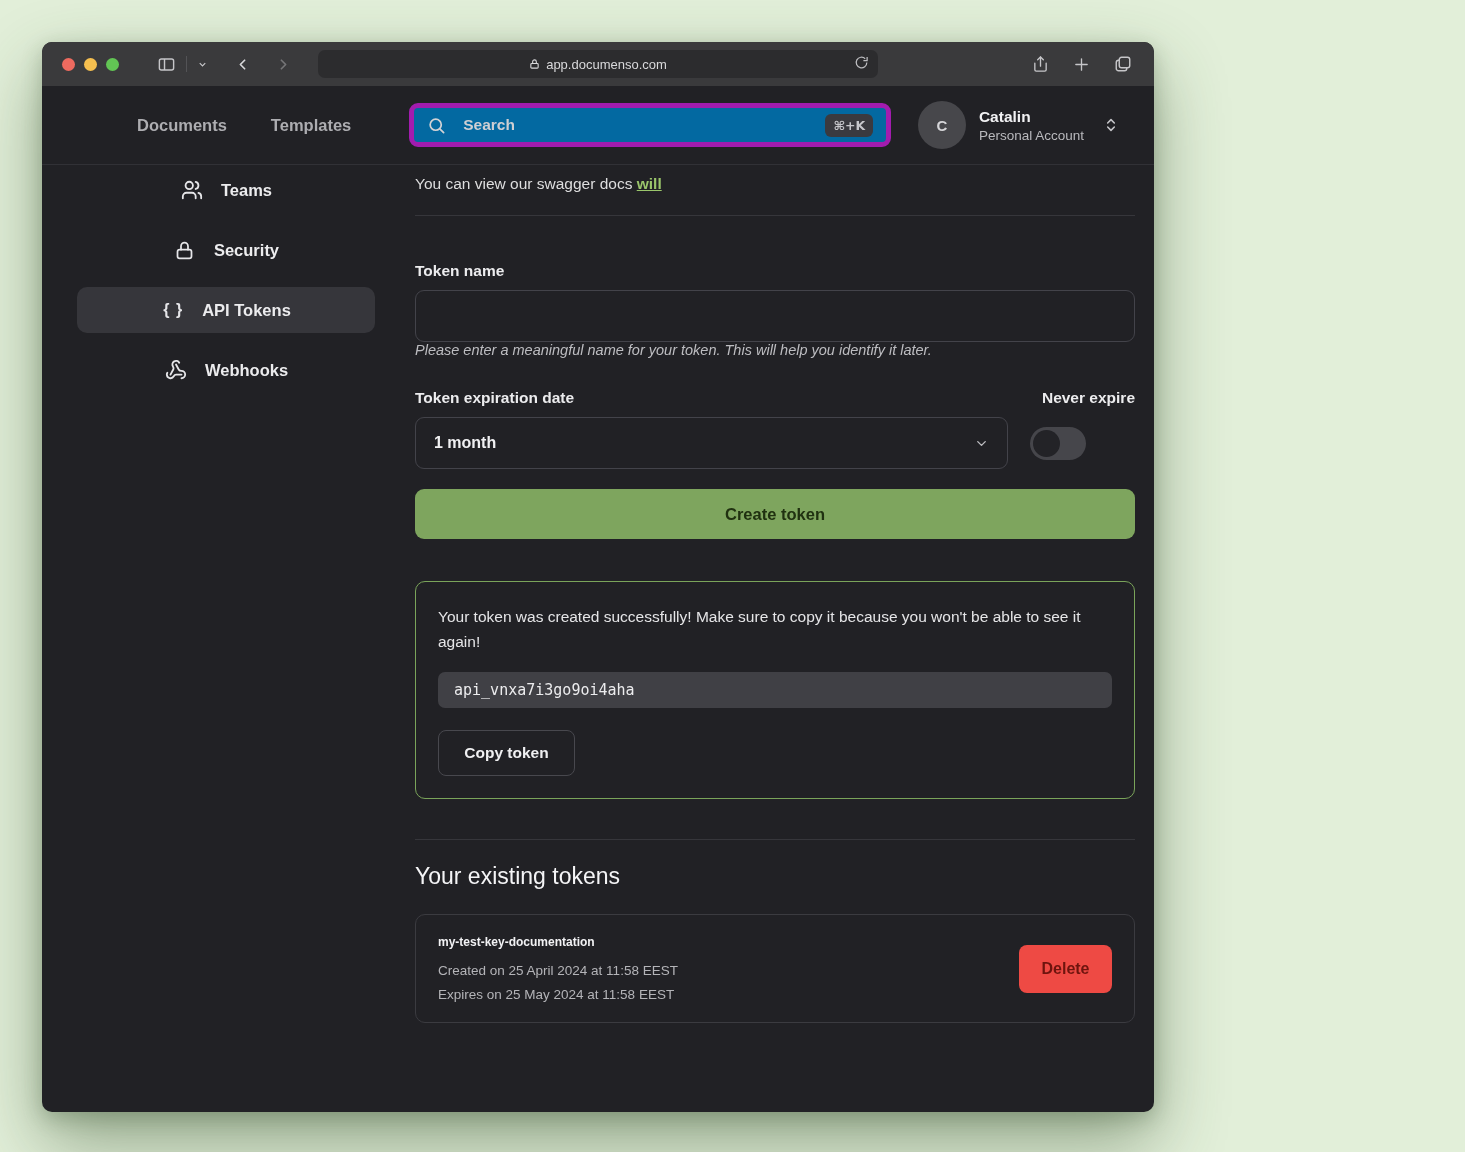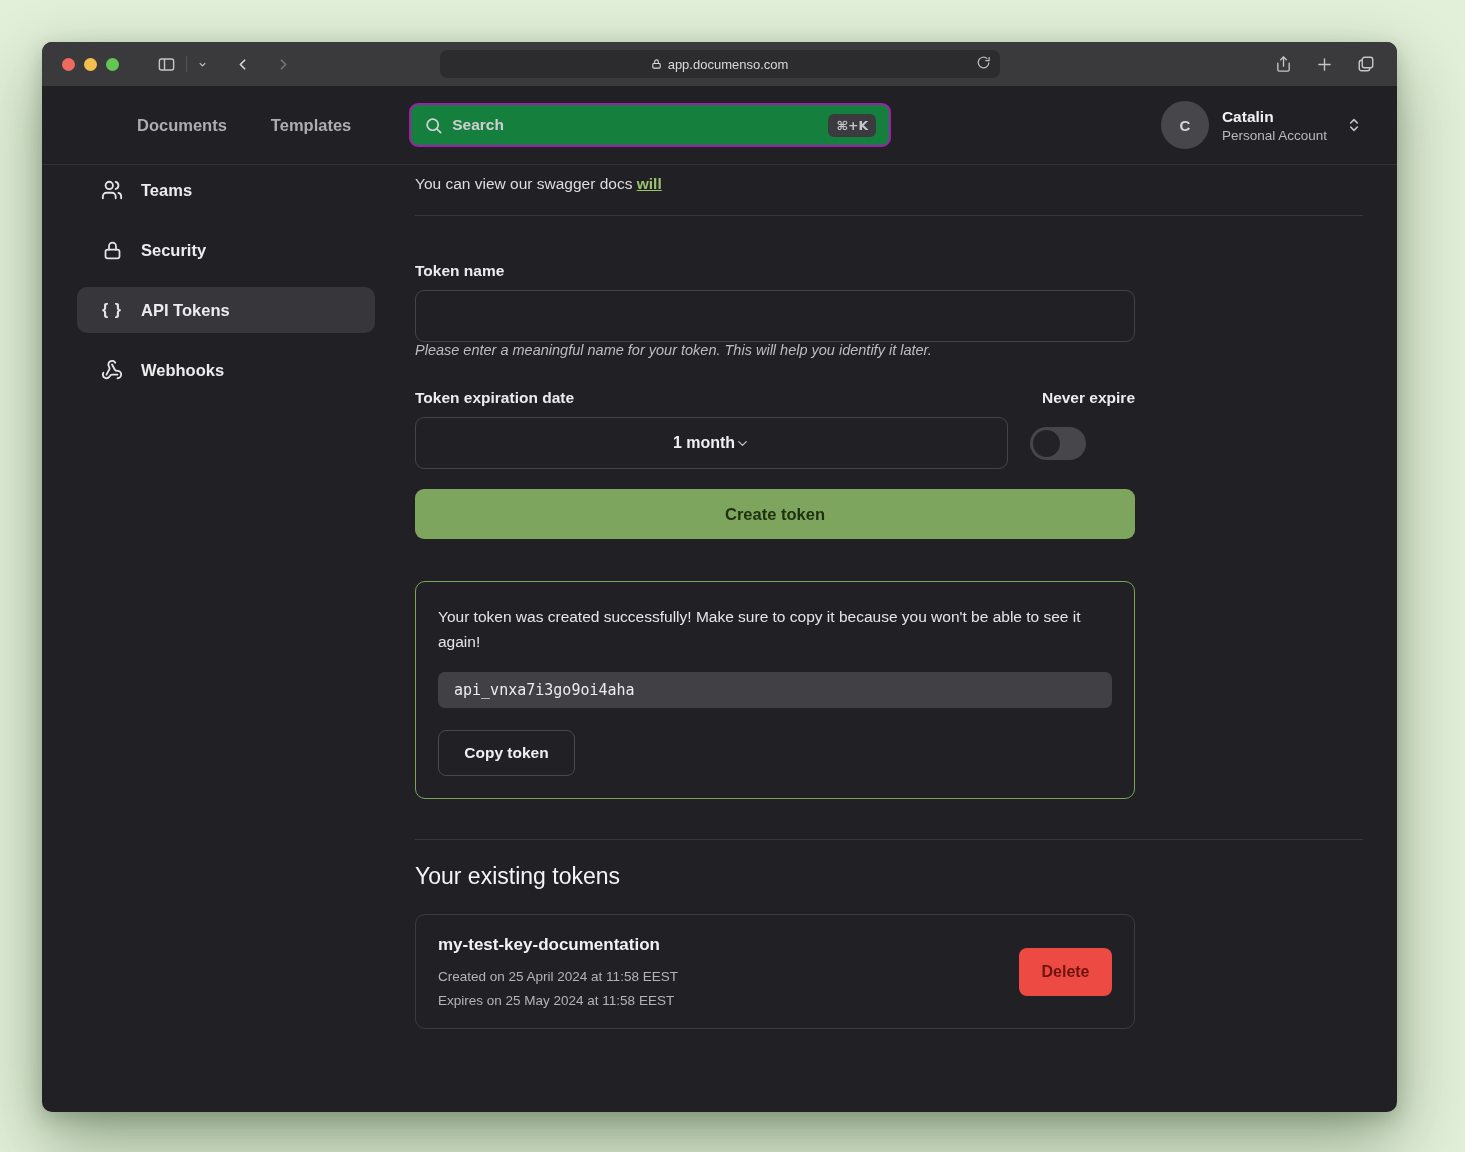--- a/index.html
+++ b/index.html
@@ -4,21 +4,21 @@
 <style>
   * { margin:0; padding:0; box-sizing:border-box; }
   html,body { width:1465px; height:1152px; }
   body {
     background:#e2efd9;
     font-family:"Liberation Sans", sans-serif;
     position:relative;
     overflow:hidden;
   }
   .window {
-    position:absolute; left:42px; top:42px; width:1355px; height:1070px;
+    position:absolute; left:42px; top:42px; width:1112px; height:1070px;
     background:#212125; border-radius:10px; overflow:hidden;
     box-shadow:0 30px 70px rgba(45,70,35,.45), 0 6px 20px rgba(45,70,35,.25);
   }
   
   .titlebar {
     height:44px; background:#3a3a3c; position:relative;
     display:flex; align-items:center; padding:0 20px;
   }
   .traffic { display:flex; gap:9px; align-items:center; }
   .light { width:13px; height:13px; border-radius:50%; }
@@ -38,23 +38,23 @@
   
   .app-header {
     height:79px; display:flex; align-items:center; padding:0 35px;
     border-bottom:1px solid #313136; position:relative;
   }
   .brand { display:flex; align-items:center; gap:13px; }
   .brand-name { font-size:24px; font-weight:700; color:#f4f4f6; letter-spacing:.2px; }
   .nav { display:flex; gap:44px; margin-left:60px; }
   .nav a { color:#adadb1; font-size:16.5px; font-weight:600; text-decoration:none; }
   .searchbar {
-    margin-left:58px; width:482px; height:44px; background:#15803d;
-    border:2px solid #a21caf; border-radius:9px;
-    display:flex; align-items:center; padding:0 13px; gap:9px;
+    margin-left:58px; width:482px; height:44px; background:#0369a1;
+    border:5px solid #a21caf; border-radius:9px;
+    display:flex; align-items:center; padding:0 13px; gap:17px;
   }
   .searchbar .ph { color:#cfcfd3; font-size:15.5px; font-weight:600; }
   .kbd {
     margin-left:auto; background:#3a3a3f; border-radius:6px; padding:4px 8px;
     font-size:12.5px; color:#c7c7cb; font-weight:600;
     font-family:"DejaVu Sans", sans-serif;
   }
   .user { margin-left:auto; display:flex; align-items:center; gap:13px; }
   .avatar {
     width:48px; height:48px; border-radius:50%; background:#47474b;
@@ -62,21 +62,21 @@
     color:#d6d6d9; font-size:15px; font-weight:600;
   }
   .user-name { font-size:15.5px; font-weight:700; color:#f2f2f4; }
   .user-acct { font-size:13.5px; color:#b9b9bd; margin-top:2px; }
   .user-chevrons { color:#c3c3c7; margin-left:6px; }
   
   .body-row { display:flex; height:947px; }
   .sidebar { width:298px; margin-left:35px; padding-top:2px; display:flex; flex-direction:column; gap:14px; flex-shrink:0; }
   .side-item {
     height:46px; border-radius:10px; display:flex; align-items:center; gap:17px;
-    padding:0 23px; color:#ececee; font-size:16.5px; font-weight:600; cursor:default;
+    padding:0 23px; color:#ececee; font-size:16.5px; font-weight:600; cursor:default;justify-content:center;
   }
   .side-item.active { background:#36363b; }
   .side-item .ic { width:24px; display:flex; justify-content:center; color:#e5e5e8; }
   .braces { font-size:16px; font-weight:700; letter-spacing:1px; color:#ececee; }
   .main { flex:1; margin-left:40px; margin-right:34px; color:#e8e8ea; }
   .swagger { margin-top:10px; font-size:15.5px; color:#dededf; }
   .swagger a { color:#9ac56b; font-weight:600; }
   .divider { height:1px; background:#36363b; margin-top:22px; }
   .form-label { font-size:15.5px; font-weight:700; color:#ececee; }
   .lbl-token-name { margin-top:46px; }
@@ -84,21 +84,21 @@
     display:block; width:720px; height:52px; margin-top:10px;
     background:transparent; border:1px solid #43434a; border-radius:9px;
     color:#ececee; font-size:16px; padding:0 16px; outline:none;
     font-family:"Liberation Sans", sans-serif;
   }
   .hint { margin-top:0; font-style:italic; font-size:14.5px; color:#bdbdc1; }
   .exp-labels { margin-top:31px; width:720px; display:flex; justify-content:space-between; }
   .exp-row { margin-top:10px; width:720px; display:flex; align-items:center; gap:22px; }
   .select {
     width:593px; height:52px; border:1px solid #43434a; border-radius:9px;
-    display:flex; align-items:center; justify-content:center;
+    display:flex; align-items:center; justify-content:space-between;
     padding:0 18px; font-size:16px; font-weight:600; color:#f0f0f2;
   }
   .select .ic { color:#bdbdc1; }
   .toggle {
     width:56px; height:33px; border-radius:17px; background:#46464b; position:relative;
   }
   .toggle .knob {
     position:absolute; left:3px; top:3px; width:27px; height:27px; border-radius:50%;
     background:#232327;
   }
@@ -123,21 +123,21 @@
     border:1px solid #48484e; border-radius:8px; color:#f0f0f2;
     font-size:15.5px; font-weight:700; display:flex; align-items:center; justify-content:center;
     cursor:pointer; font-family:"Liberation Sans", sans-serif;
   }
   .divider2 { margin-top:40px; }
   .existing-h { margin-top:23px; font-size:23px; font-weight:400; color:#f4f4f6; }
   .token-card {
     width:720px; margin-top:24px; border:1px solid #3b3b40; border-radius:10px;
     padding:20px 22px; display:flex; justify-content:space-between; align-items:center;
   }
-  .tc-title { font-size:17px; font-weight:600; color:#f2f2f4; }
+  .tc-title { font-size:12px; font-weight:600; color:#f2f2f4; }
   .tc-meta { font-size:13.5px; color:#b4b4b8; margin-top:9px; }
   .tc-meta.first { margin-top:14px; }
   .delete-btn {
     width:93px; height:48px; background:#ee4a44; border:none; border-radius:8px;
     color:#6e140e; font-size:16px; font-weight:600; cursor:pointer;
     display:flex; align-items:center; justify-content:center;
     font-family:"Liberation Sans", sans-serif;
   }
   svg { display:block; }
 </style>

